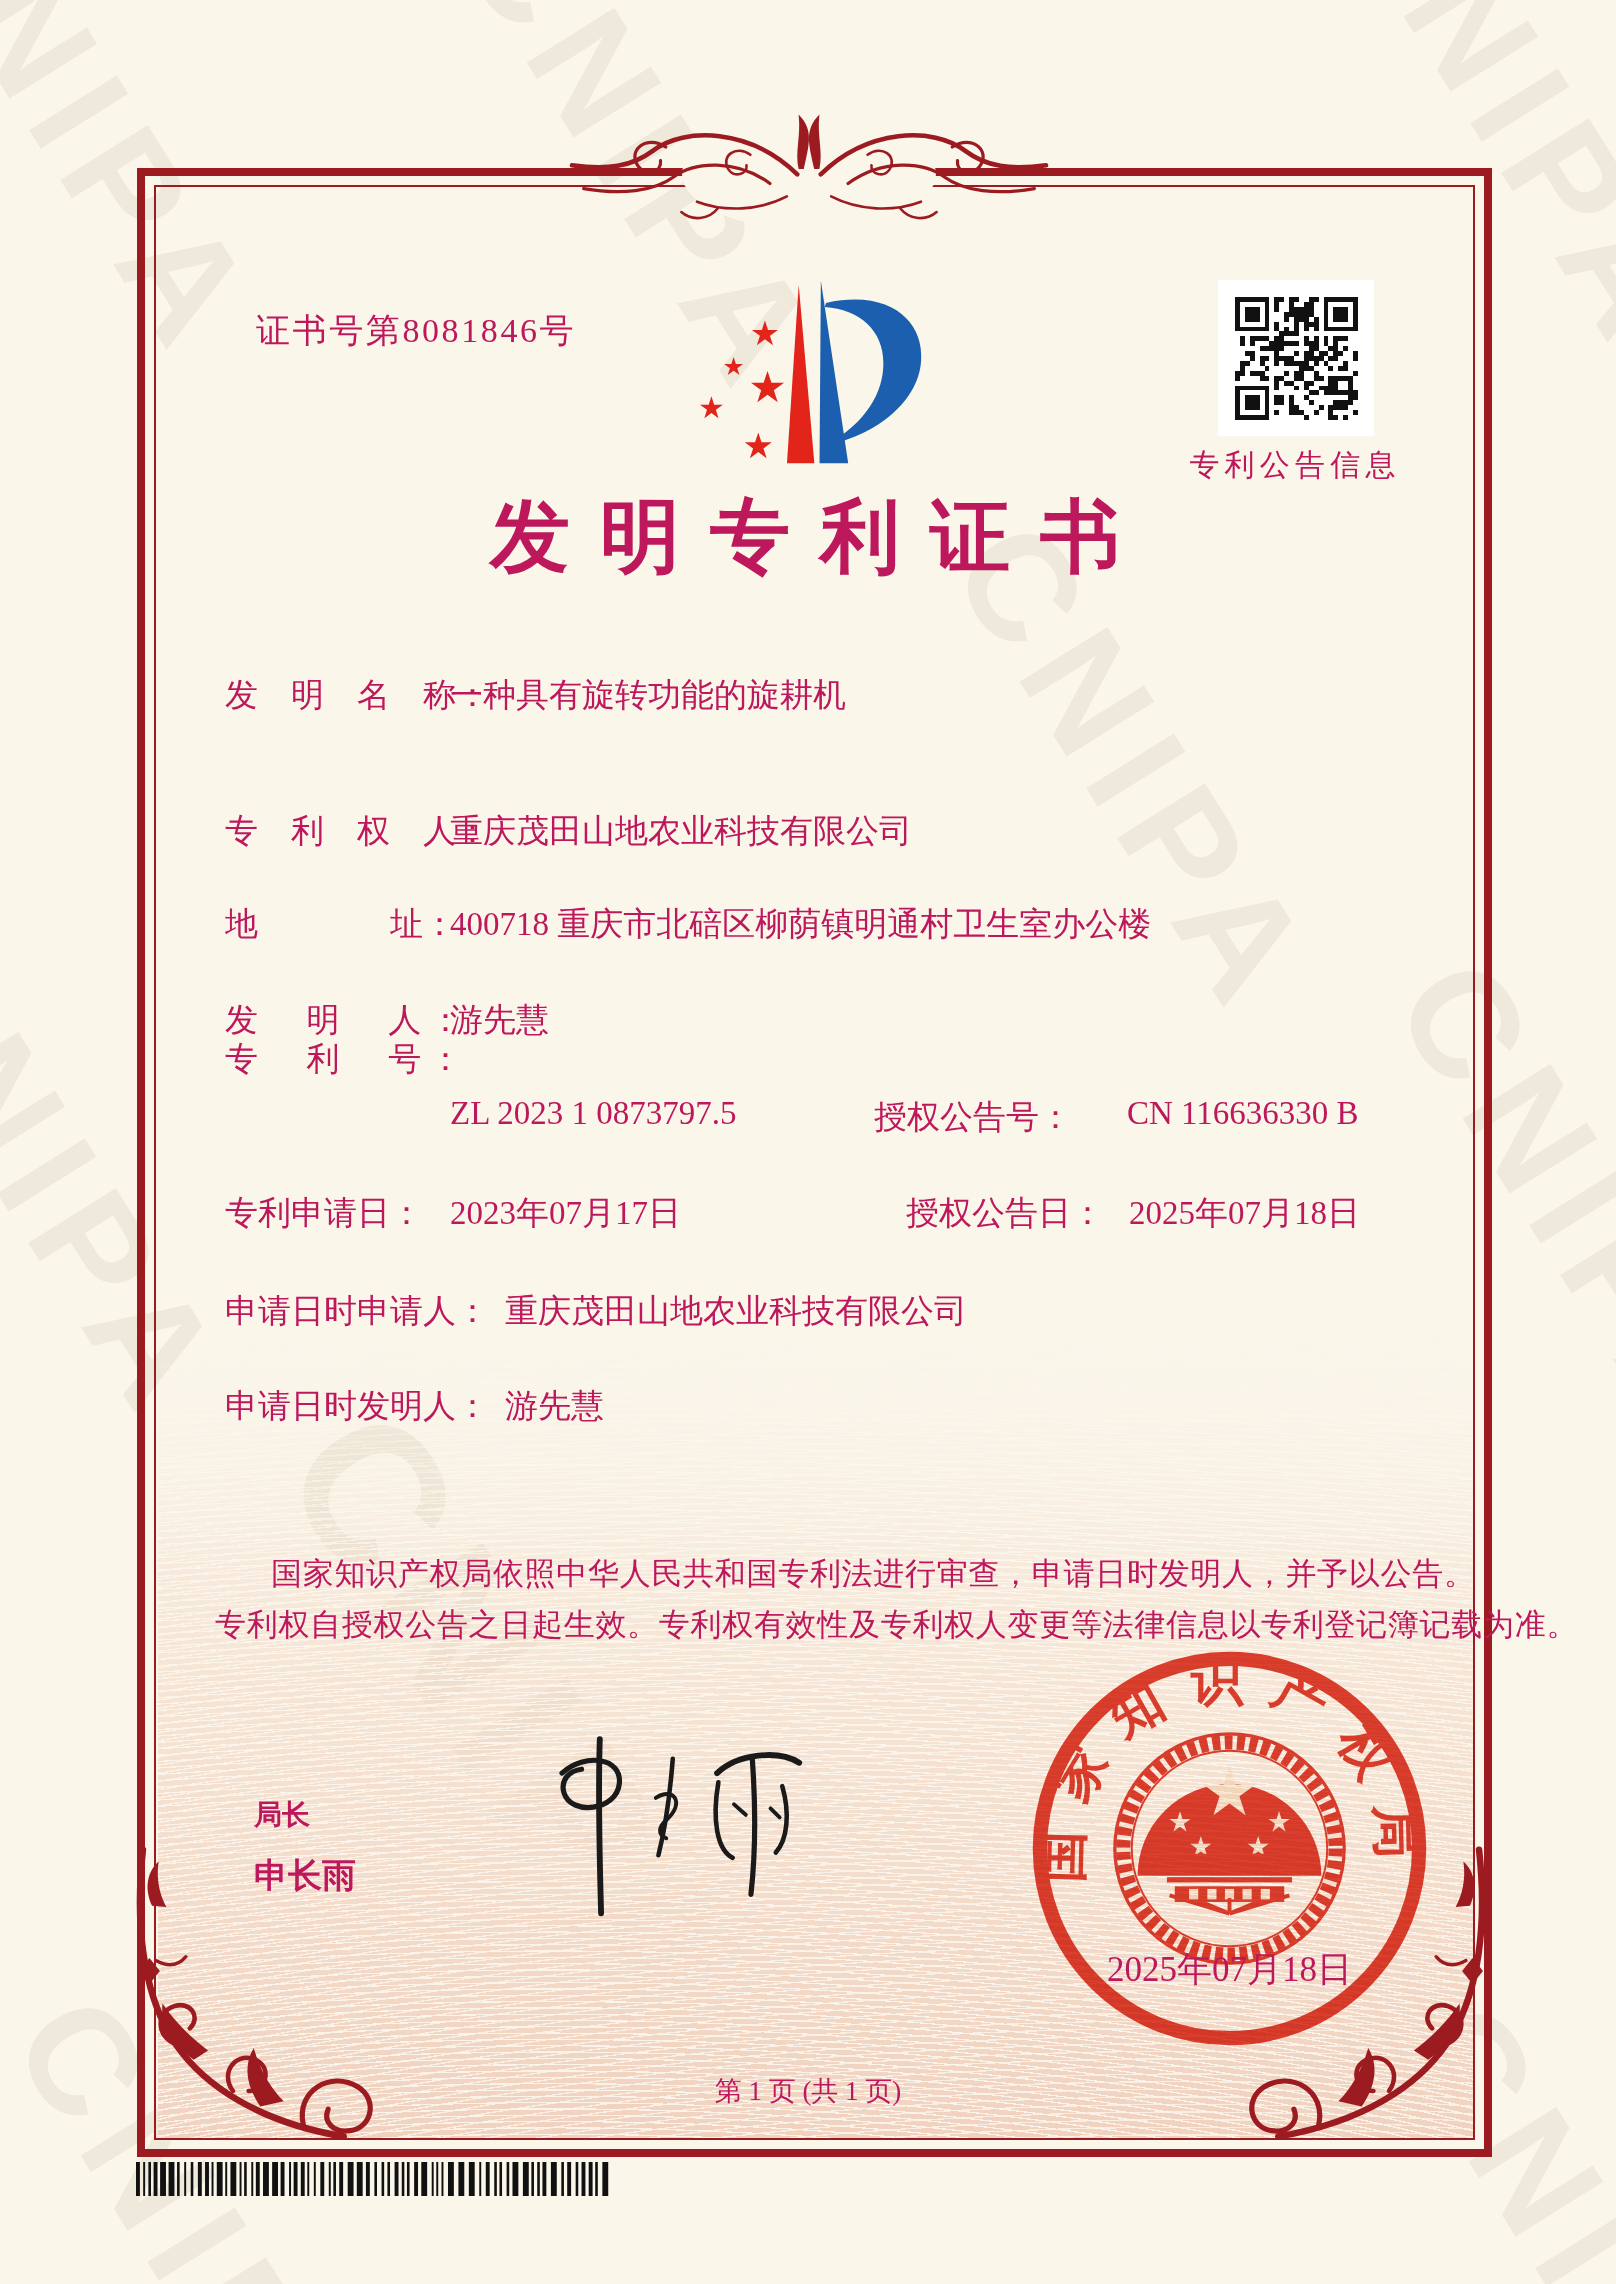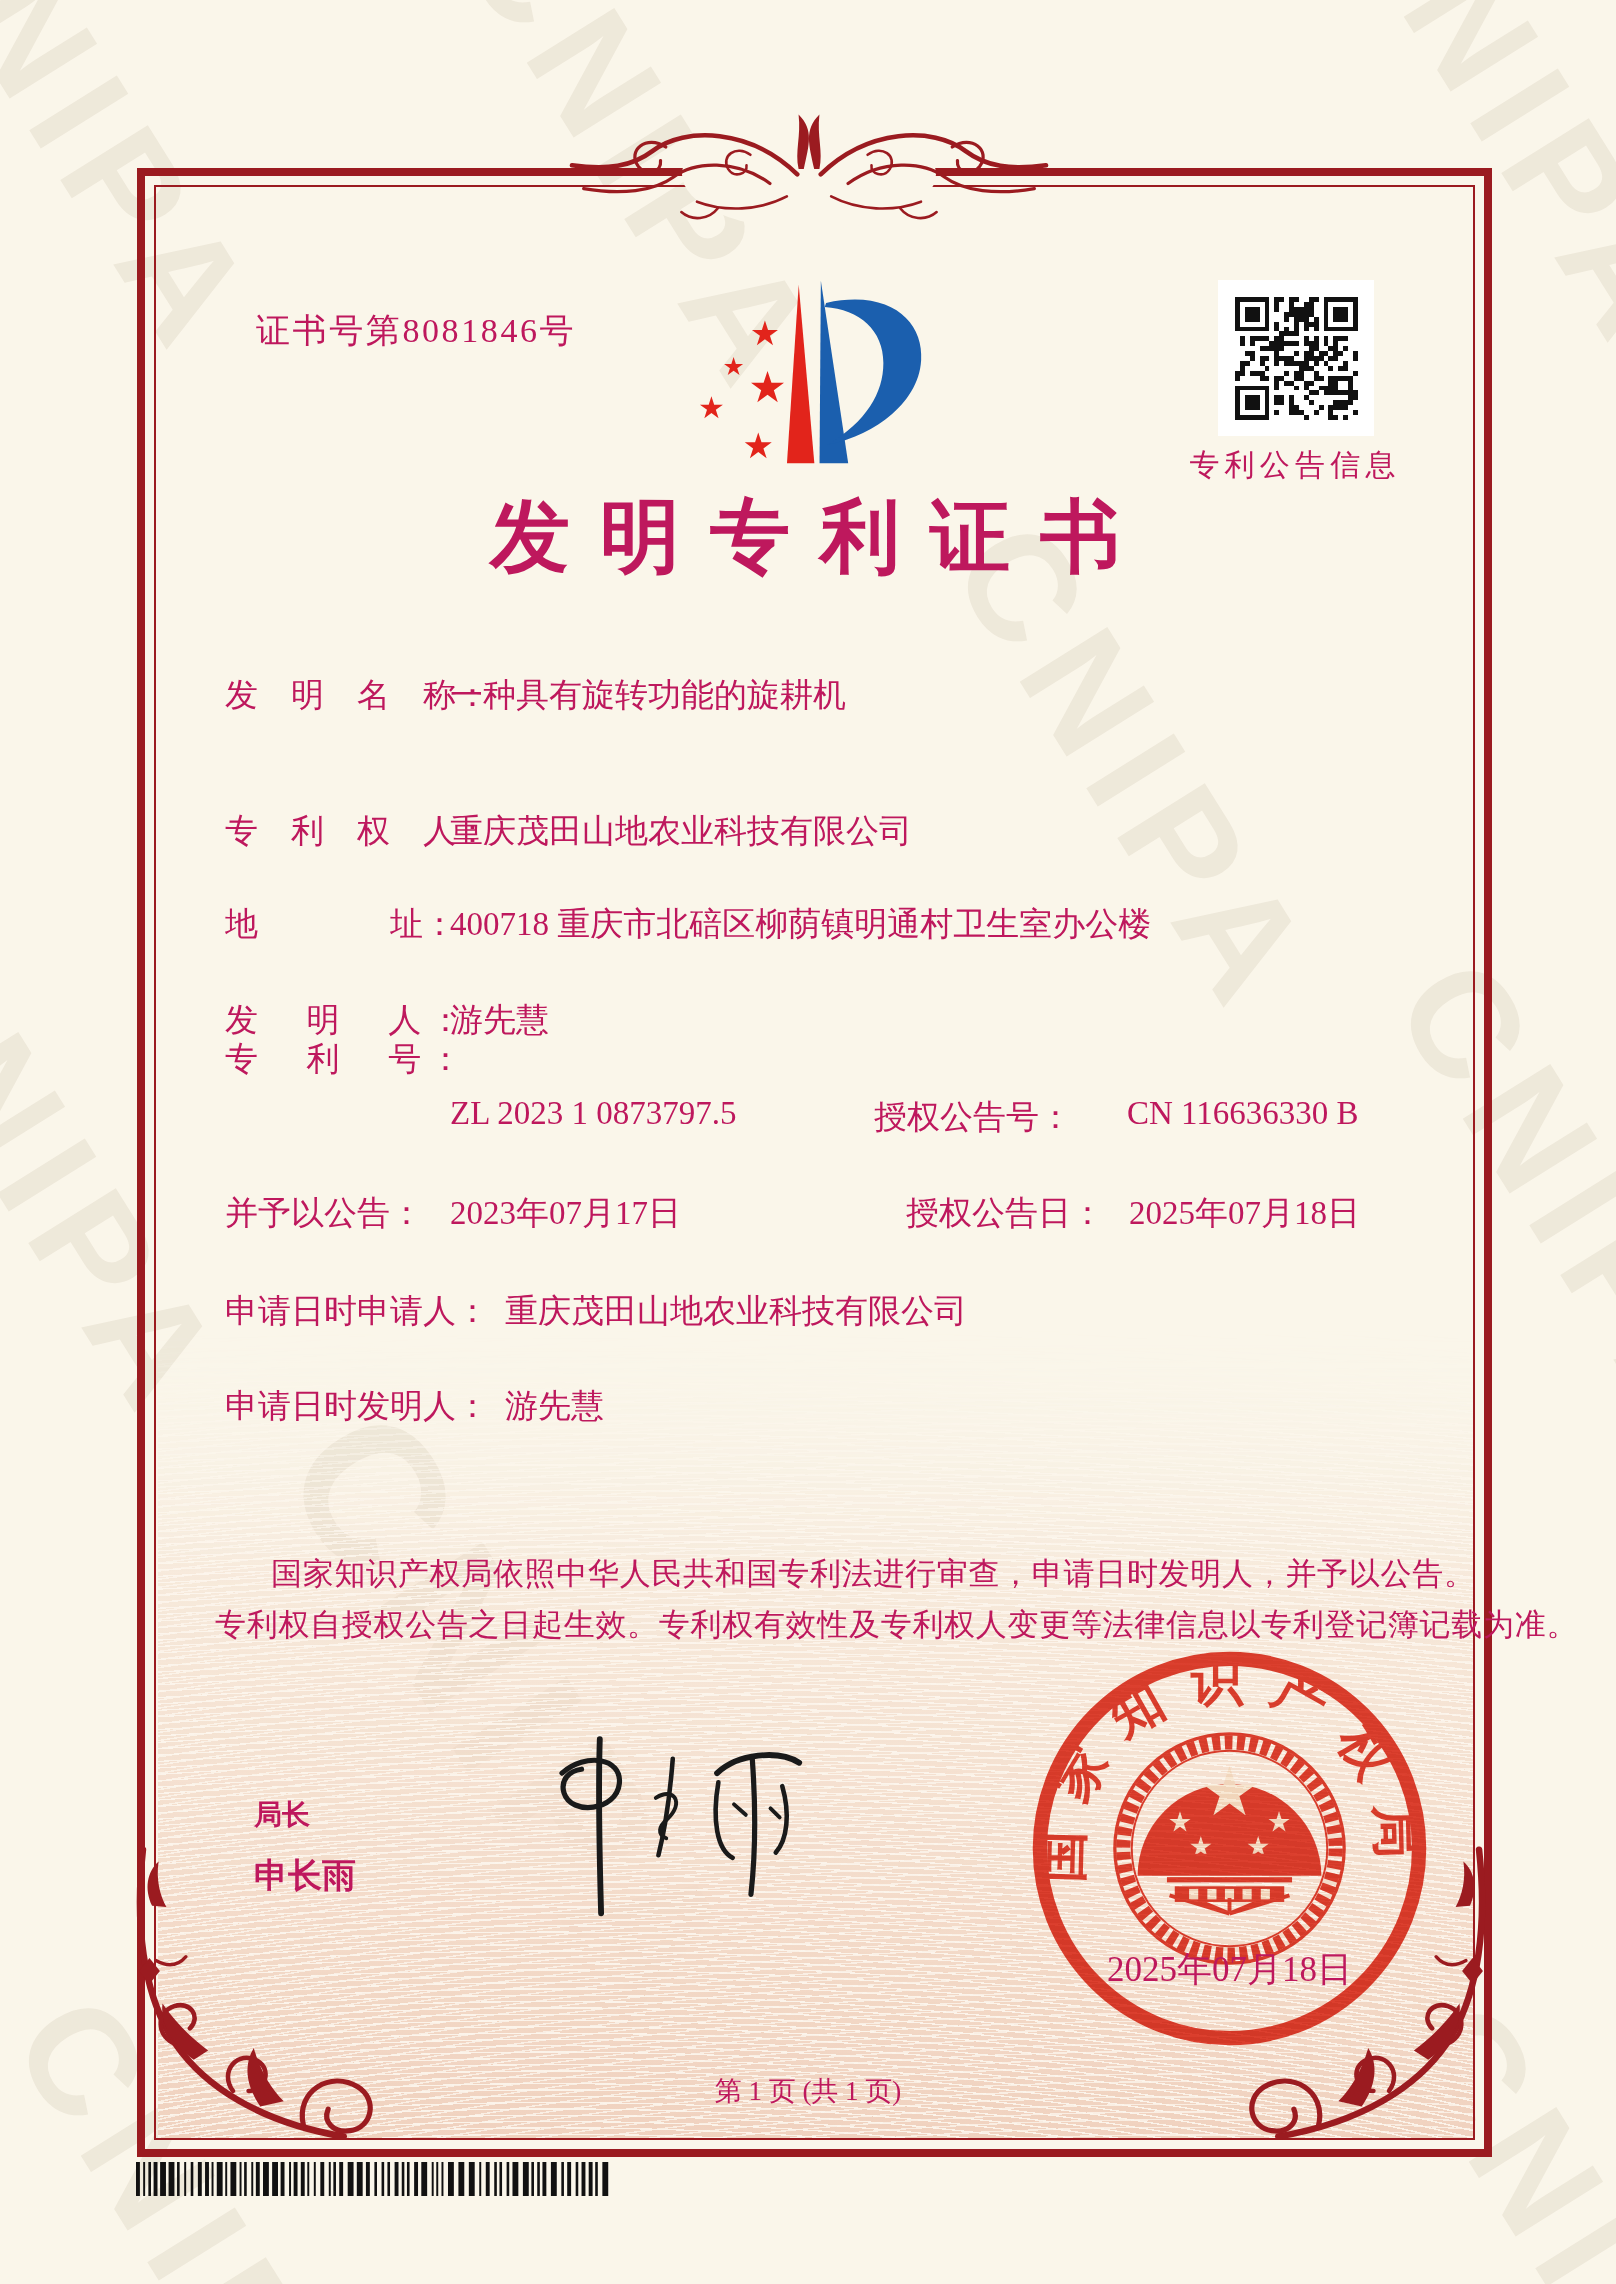--- a/index.html
+++ b/index.html
@@ -463,21 +463,21 @@
 <span id="r2l" class="t row">专　利　权　人：</span>
 <span id="r2v" class="t row">重庆茂田山地农业科技有限公司</span>
 <span id="r3l" class="t row">地　　　　址：</span>
 <span id="r3v" class="t row">400718 重庆市北碚区柳荫镇明通村卫生室办公楼</span>
 <span id="r4l" class="t row">发　明　人：</span>
 <span id="r4v" class="t row">游先慧</span>
 <span id="r5l" class="t row">专　利　号：</span>
 <span id="r5v" class="t row">ZL 2023 1 0873797.5</span>
 <span id="r5rl" class="t row">授权公告号：</span>
 <span id="r5rv" class="t row">CN 116636330 B</span>
-<span id="r6l" class="t row">并予以公告：</span>
+<span id="r6l" class="t row">专利申请日：</span>
 <span id="r6v" class="t row">2023年07月17日</span>
 <span id="r6rl" class="t row">授权公告日：</span>
 <span id="r6rv" class="t row">2025年07月18日</span>
 <span id="r7l" class="t row">申请日时申请人：</span>
 <span id="r7v" class="t row">重庆茂田山地农业科技有限公司</span>
 <span id="r8l" class="t row">申请日时发明人：</span>
 <span id="r8v" class="t row">游先慧</span>
 
 <div id="st1" class="t">国家知识产权局依照中华人民共和国专利法进行审查，申请日时发明人，并予以公告。</div>
 <div id="st2" class="t">专利权自授权公告之日起生效。专利权有效性及专利权人变更等法律信息以专利登记簿记载为准。</div>

